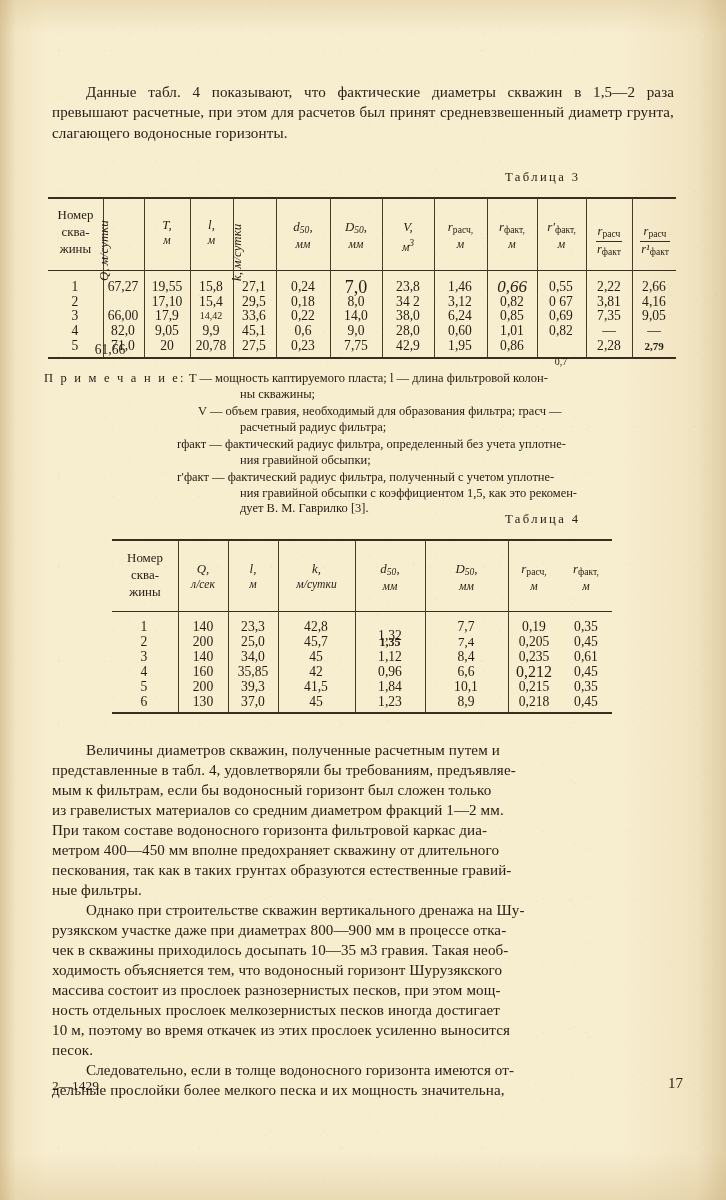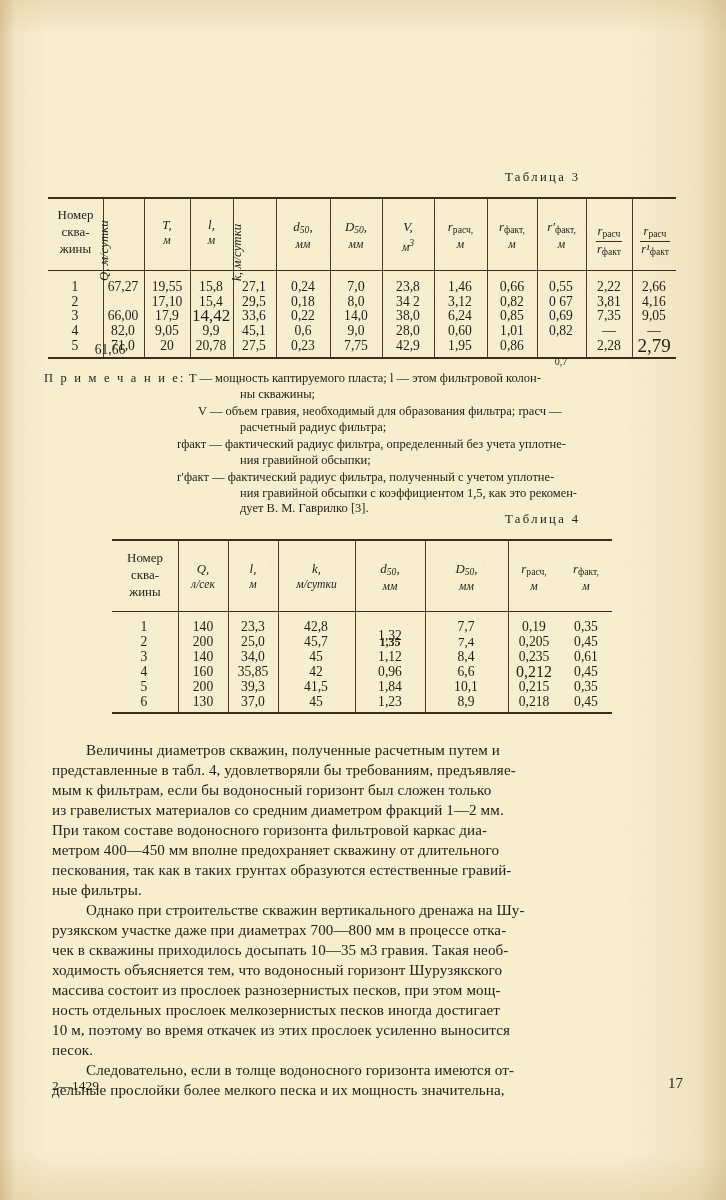--- a/index.html
+++ b/index.html
@@ -161,20 +161,21 @@
 </style>
 </head>
 <body>
 
 <div id="page">
   <div id="paper-tone"></div>
   <div id="grain"></div>
 
   <div id="content">
 
+    <div class="para" style="left:52px; top:82px; width:622px;">Данные табл. 4 показывают, что фактические диаметры скважин в 1,5—2 раза превышают расчетные, при этом для расчетов был принят средневзвешенный диаметр грунта, слагающего водоносные горизонты.</div>
 
     <div class="tbl-caption" style="left:505px; top:170px;">Таблица 3</div>
 
     <div>
 
       <div class="rule-top" style="left:48px; top:197px; width:628px; height:1.6px;"></div>
       <div class="rule-mid" style="left:48px; top:270px; width:628px; height:1.4px;"></div>
       <div class="rule-bot" style="left:48px; top:357px; width:628px; height:1.6px;"></div>
 
       <div class="vline" style="left:103px; top:198px; height:159px;"></div>
@@ -261,24 +262,24 @@
       </div>
 
       <div id="t3-rows">
           <div>
             <div class="cellv" style="left: 45px; width: 60px; top: 280px; font-size: 13.6px;">1</div>
             <div class="cellv" style="left: 93px; width: 60px; top: 280px; font-size: 13.6px;">67,27</div>
             <div class="cellv" style="left: 137px; width: 60px; top: 280px; font-size: 13.6px;">19,55</div>
             <div class="cellv" style="left: 181px; width: 60px; top: 280px; font-size: 13.6px;">15,8</div>
             <div class="cellv" style="left: 224px; width: 60px; top: 280px; font-size: 13.6px;">27,1</div>
             <div class="cellv" style="left: 273px; width: 60px; top: 280px; font-size: 13.6px;">0,24</div>
-            <div class="cellv" style="left: 326px; width: 60px; top: 280px; font-size: 14px;">7,0</div>
+            <div class="cellv" style="left: 326px; width: 60px; top: 280px; font-size: 18px;">7,0</div>
             <div class="cellv" style="left: 378px; width: 60px; top: 280px; font-size: 13.6px;">23,8</div>
             <div class="cellv" style="left: 430px; width: 60px; top: 280px; font-size: 13.6px;">1,46</div>
-            <div class="cellv" style="left: 482px; width: 60px; top: 280px; font-size: 14px;">0,66</div>
+            <div class="cellv" style="left: 482px; width: 60px; top: 280px; font-size: 17px; font-style: italic;">0,66</div>
             <div class="cellv" style="left: 531px; width: 60px; top: 280px; font-size: 13.6px;">0,55</div>
             <div class="cellv" style="left: 579px; width: 60px; top: 280px; font-size: 13.6px;">2,22</div>
             <div class="cellv" style="left: 624px; width: 60px; top: 280px; font-size: 13.6px;">2,66</div>
           </div>
           <div>
             <div class="cellv" style="left: 45px; width: 60px; top: 294.7px; font-size: 13.6px;">2</div>
             <div class="cellv" style="left: 80px; width: 60px; top: 294.7px; font-size: 13.6px; margin-top: 48px;">61,66</div>
             <div class="cellv" style="left: 137px; width: 60px; top: 294.7px; font-size: 13.6px;">17,10</div>
             <div class="cellv" style="left: 181px; width: 60px; top: 294.7px; font-size: 13.6px;">15,4</div>
             <div class="cellv" style="left: 224px; width: 60px; top: 294.7px; font-size: 13.6px;">29,5</div>
@@ -288,21 +289,21 @@
             <div class="cellv" style="left: 430px; width: 60px; top: 294.7px; font-size: 13.6px;">3,12</div>
             <div class="cellv" style="left: 482px; width: 60px; top: 294.7px; font-size: 13.6px;">0,82</div>
             <div class="cellv" style="left: 531px; width: 60px; top: 294.7px; font-size: 13.6px;">0 67</div>
             <div class="cellv" style="left: 579px; width: 60px; top: 294.7px; font-size: 13.6px;">3,81</div>
             <div class="cellv" style="left: 624px; width: 60px; top: 294.7px; font-size: 13.6px;">4,16</div>
           </div>
           <div>
             <div class="cellv" style="left: 45px; width: 60px; top: 309.4px; font-size: 13.6px;">3</div>
             <div class="cellv" style="left: 93px; width: 60px; top: 309.4px; font-size: 13.6px;">66,00</div>
             <div class="cellv" style="left: 137px; width: 60px; top: 309.4px; font-size: 13.6px;">17,9</div>
-            <div class="cellv" style="left: 181px; width: 60px; top: 309.4px; font-size: 17px;">14,42</div>
+            <div class="cellv" style="left: 181px; width: 60px; top: 309.4px; font-size: 10px;">14,42</div>
             <div class="cellv" style="left: 224px; width: 60px; top: 309.4px; font-size: 13.6px;">33,6</div>
             <div class="cellv" style="left: 273px; width: 60px; top: 309.4px; font-size: 13.6px;">0,22</div>
             <div class="cellv" style="left: 326px; width: 60px; top: 309.4px; font-size: 13.6px;">14,0</div>
             <div class="cellv" style="left: 378px; width: 60px; top: 309.4px; font-size: 13.6px;">38,0</div>
             <div class="cellv" style="left: 430px; width: 60px; top: 309.4px; font-size: 13.6px;">6,24</div>
             <div class="cellv" style="left: 482px; width: 60px; top: 309.4px; font-size: 13.6px;">0,85</div>
             <div class="cellv" style="left: 531px; width: 60px; top: 309.4px; font-size: 13.6px;">0,69</div>
             <div class="cellv" style="left: 579px; width: 60px; top: 309.4px; font-size: 13.6px;">7,35</div>
             <div class="cellv" style="left: 624px; width: 60px; top: 309.4px; font-size: 13.6px;">9,05</div>
           </div>
@@ -327,29 +328,29 @@
             <div class="cellv" style="left: 137px; width: 60px; top: 338.8px; font-size: 13.6px;">20</div>
             <div class="cellv" style="left: 181px; width: 60px; top: 338.8px; font-size: 13.6px;">20,78</div>
             <div class="cellv" style="left: 224px; width: 60px; top: 338.8px; font-size: 13.6px;">27,5</div>
             <div class="cellv" style="left: 273px; width: 60px; top: 338.8px; font-size: 13.6px;">0,23</div>
             <div class="cellv" style="left: 326px; width: 60px; top: 338.8px; font-size: 13.6px;">7,75</div>
             <div class="cellv" style="left: 378px; width: 60px; top: 338.8px; font-size: 13.6px;">42,9</div>
             <div class="cellv" style="left: 430px; width: 60px; top: 338.8px; font-size: 13.6px;">1,95</div>
             <div class="cellv" style="left: 482px; width: 60px; top: 338.8px; font-size: 13.6px;">0,86</div>
             <div class="cellv" style="left: 531px; width: 60px; top: 355px; font-size: 10px;">0,7</div>
             <div class="cellv" style="left: 579px; width: 60px; top: 338.8px; font-size: 13.6px;">2,28</div>
-            <div class="cellv" style="left: 624px; width: 60px; top: 338.8px; font-size: 19px;">2,79</div>
+            <div class="cellv" style="left: 624px; width: 60px; top: 338.8px; font-size: 11px; font-weight: bold;">2,79</div>
           </div>
         </div>
     </div>
 
     <div class="note" style="left:44px; top:371px; width:640px;">
       <div class="note-line" style="left:0px; top:0px;">
         <span class="lead">П р и м е ч а н и е:</span>
-        <span>T — мощность каптируемого пласта;  l  — этом  фильтровой колон-</span>
+        <span>T — мощность каптируемого пласта;  l  — длина  фильтровой колон-</span>
       </div>
       <div class="note-line" style="left:196px; top:15.6px;">
         <span>ны скважины;</span>
       </div>
       <div class="note-line" style="left:154px; top:33px;">
         <span>V — объем гравия, необходимый для образования фильтра; rрасч —</span>
       </div>
       <div class="note-line" style="left:196px; top:48.6px;">
         <span>расчетный радиус фильтра;</span>
       </div>
@@ -495,21 +496,21 @@
       <div class="para noindent" style="left:52px; top:780px; width:624px;">мым к фильтрам, если бы водоносный горизонт был сложен только</div>
       <div class="para noindent" style="left:52px; top:800px; width:624px;">из гравелистых материалов со средним диаметром  фракций 1—2 мм.</div>
       <div class="para noindent" style="left:52px; top:820px; width:624px;">При таком составе  водоносного горизонта фильтровой  каркас диа-</div>
       <div class="para noindent" style="left:52px; top:840px; width:624px;">метром  400—450 мм  вполне предохраняет скважину от длительного</div>
       <div class="para noindent" style="left:52px; top:860px; width:624px;">пескования, так как в таких грунтах образуются естественные гравий-</div>
       <div class="para noindent" style="left:52px; top:880px; width:624px; text-align:left;">ные фильтры.</div>
     </div>
 
     <div>
       <div class="para noindent" style="left:52px; top:900px; width:624px; text-indent:34px;">Однако при строительстве скважин вертикального дренажа на Шу-</div>
-      <div class="para noindent" style="left:52px; top:920px; width:624px;">рузякском участке даже при диаметрах 700—800 мм в процессе отка-</div>
+      <div class="para noindent" style="left:52px; top:920px; width:624px;">рузякском участке даже при диаметрах 800—900 мм в процессе отка-</div>
       <div class="para noindent" style="left:52px; top:940px; width:624px;">чек в скважины приходилось досыпать 10—35 м3 гравия. Такая необ-</div>
       <div class="para noindent" style="left:52px; top:960px; width:624px;">ходимость объясняется тем, что водоносный горизонт  Шурузякского</div>
       <div class="para noindent" style="left:52px; top:980px; width:624px;">массива состоит из прослоек разнозернистых песков, при  этом мощ-</div>
       <div class="para noindent" style="left:52px; top:1000px; width:624px;">ность отдельных прослоек мелкозернистых песков иногда  достигает</div>
       <div class="para noindent" style="left:52px; top:1020px; width:624px;">10 м, поэтому во время откачек из этих прослоек усиленно выносится</div>
       <div class="para noindent" style="left:52px; top:1040px; width:624px; text-align:left;">песок.</div>
     </div>
 
     <div>
       <div class="para noindent" style="left:52px; top:1060px; width:624px; text-indent:34px;">Следовательно, если в толще водоносного горизонта  имеются от-</div>

